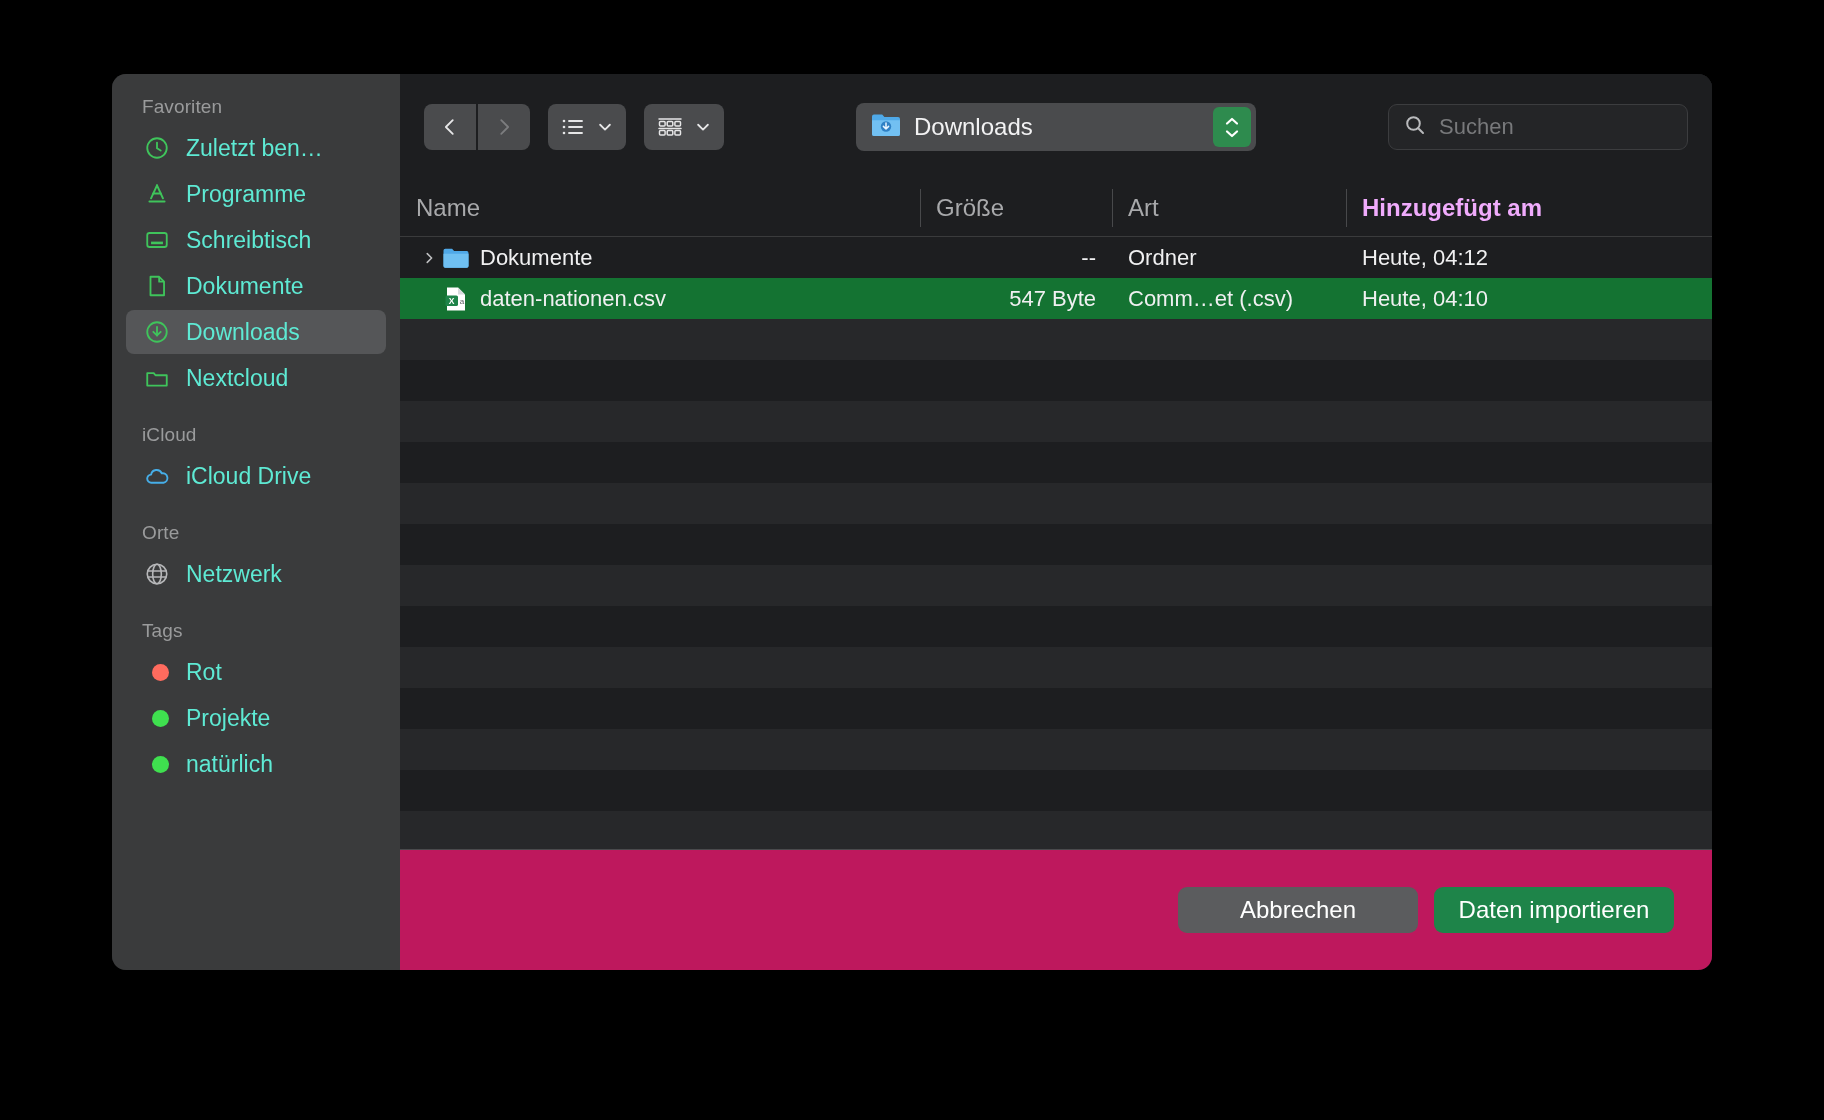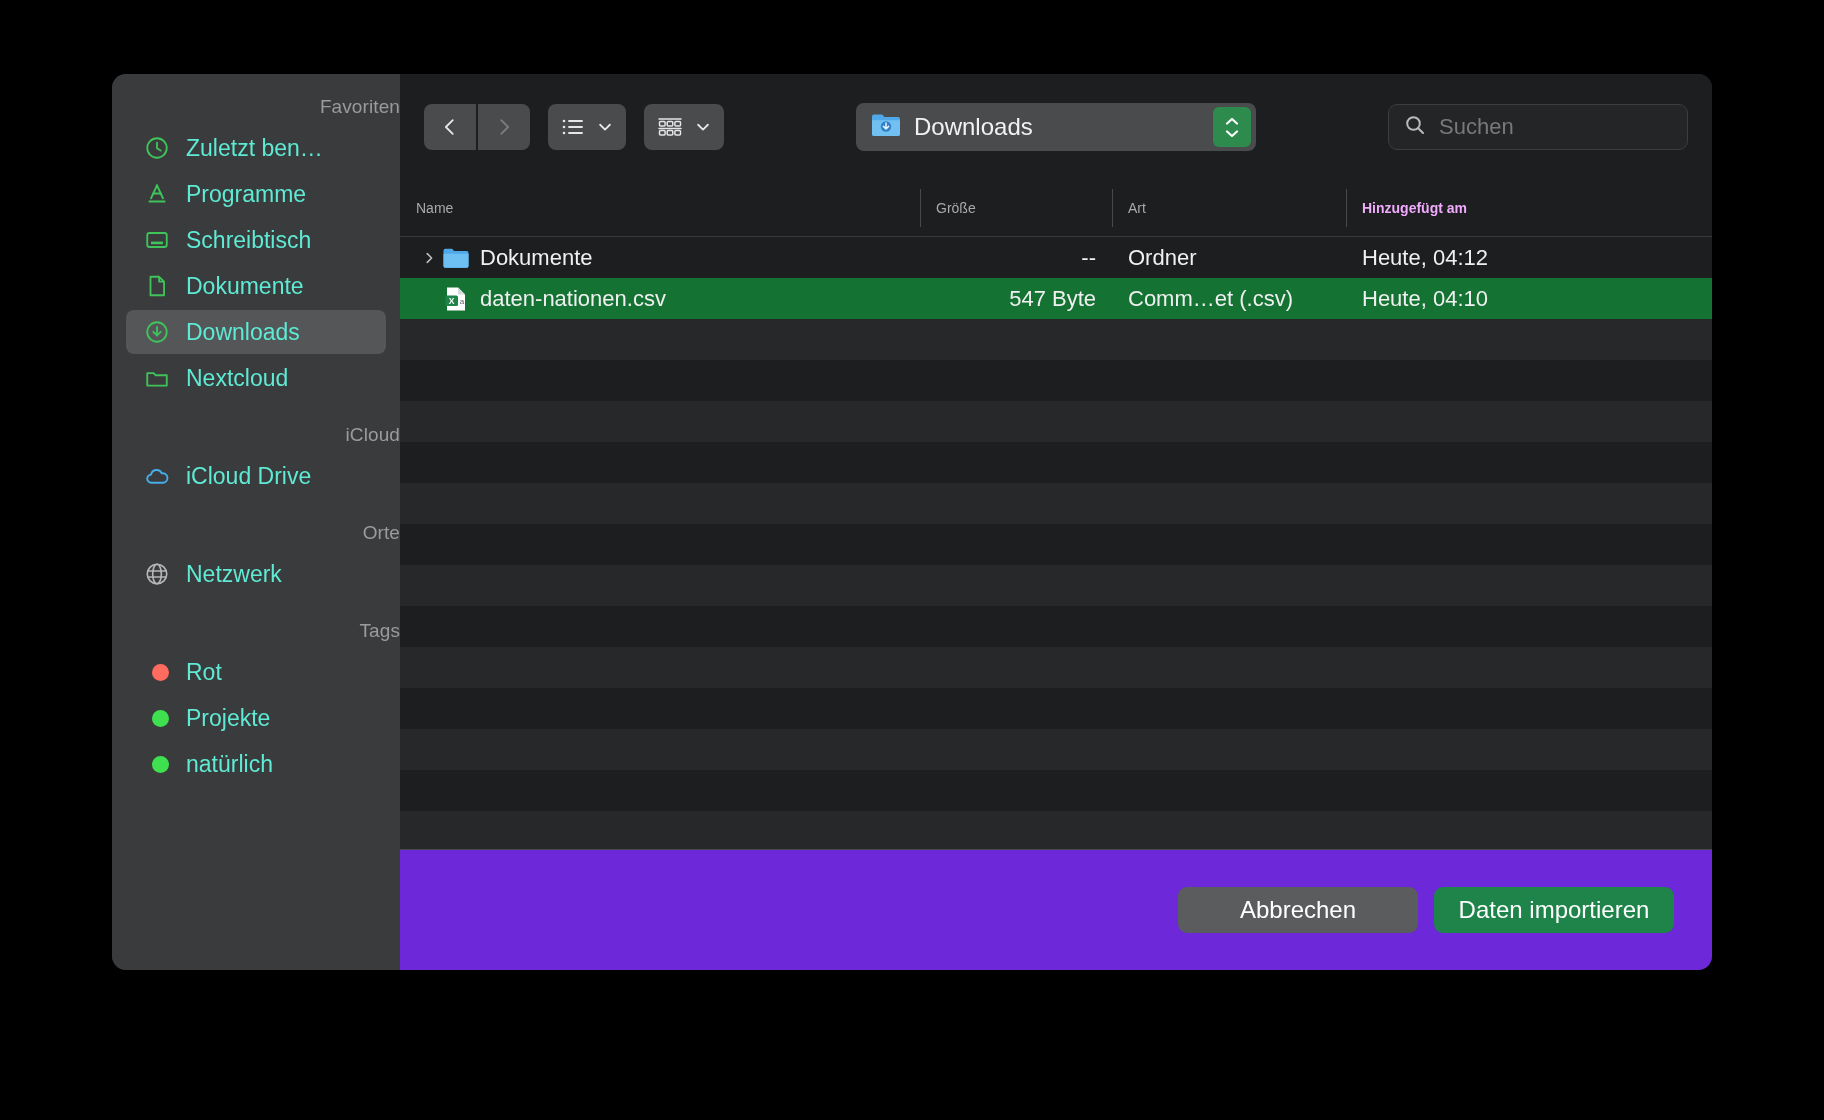--- a/index.html
+++ b/index.html
@@ -30,21 +30,20 @@
     padding: 22px 0 0 0;
     overflow: hidden;
     position: relative;
   }
   .side-group-title {
     font-size: 19px;
     color: #9A9B9C;
     padding: 0 0 6px 30px;
     margin-top: 6px;
     letter-spacing: .1px;
-    text-align: right;
   }
   .side-group-title.first { margin-top: 0; }
   .side-item {
     display: flex;
     align-items: center;
     height: 44px;
     margin: 2px 14px;
     padding-left: 16px;
     border-radius: 8px;
     color: #5eead4;
@@ -166,21 +165,21 @@
   .col-header {
     height: 56px;
     flex: 0 0 56px;
     display: flex;
     align-items: center;
     background: #1D1E20;
     border-bottom: 1px solid #3A3B3C;
     position: relative;
   }
   .col {
-    font-size: 14px;
+    font-size: 24px;
     color: #A8A9AB;
     box-sizing: border-box;
     padding-left: 16px;
     position: relative;
     height: 100%;
     display: flex;
     align-items: center;
     white-space: nowrap;
   }
   .col.sorted { color: #f0abfc; font-weight: bold; }
@@ -239,21 +238,21 @@
   
   .footer {
     height: 120px;
     flex: 0 0 120px;
     border-top: 1px solid #4A4B4D;
     display: flex;
     align-items: center;
     justify-content: flex-end;
     padding-right: 38px;
     gap: 16px;
-    background: #6d28d9;
+    background: #be185d;
   }
   .btn {
     height: 46px;
     min-width: 240px;
     border-radius: 9px;
     display: flex;
     align-items: center;
     justify-content: center;
     font-size: 24px;
     color: #FFFFFF;

